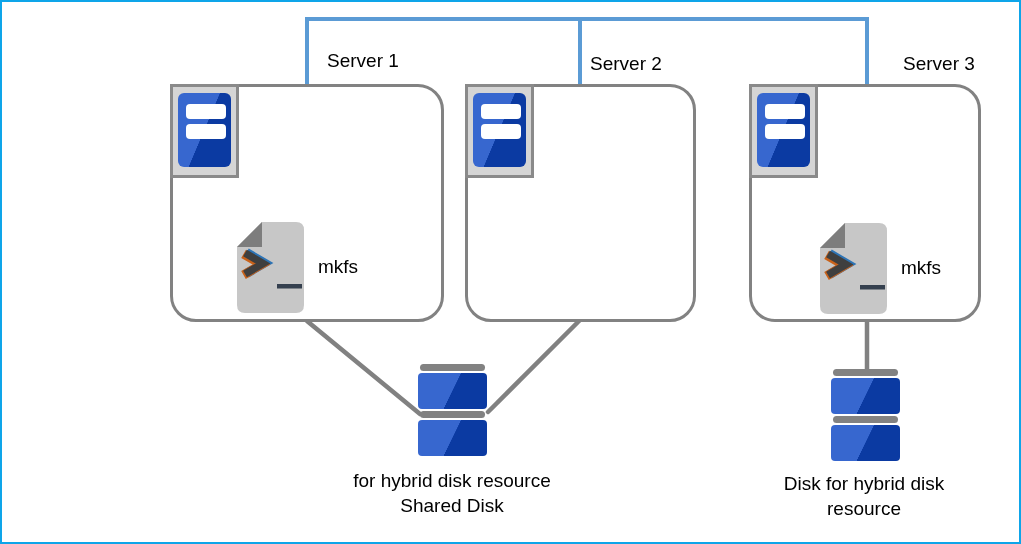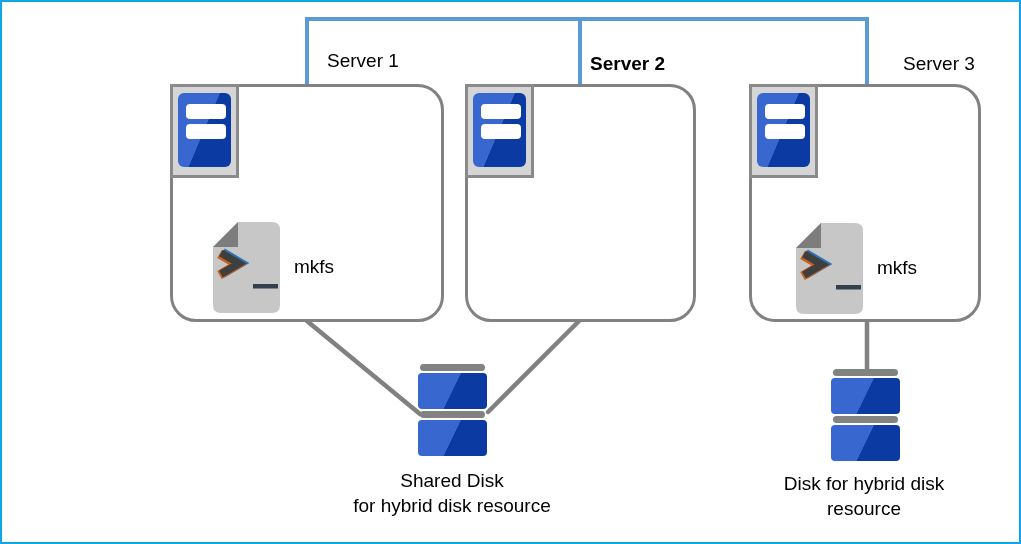--- a/index.html
+++ b/index.html
@@ -28,21 +28,21 @@
   #server-box-2{left:463px;width:231px;}
   #server-box-3{left:747px;width:232px;}
 
   .server-label{
     position:absolute;
     font-size:19px;
     line-height:22px;
     white-space:nowrap;
   }
   #server-label-1{left:325px;top:48px;}
-  #server-label-2{left:588px;top:51px;font-weight:bold;}
+  #server-label-2{left:588px;top:51px;}
   #server-label-3{left:875px;top:51px;margin-left:26px;}
 
   .server-icon-frame{
     position:absolute;
     width:69px;height:94px;
     background:#d5d5d5;
     border:3px solid #8a8a8a;
     box-sizing:border-box;
   }
   #server-icon-1{left:168px;top:82px;}
@@ -53,21 +53,21 @@
     background:linear-gradient(113deg,#3767cf 49.5%,#0b3aa2 50%);
     border-radius:6px;
   }
   .server-icon-bar{
     position:absolute;left:8px;width:40px;height:15px;
     background:#ffffff;border-radius:4px;
   }
   .server-icon-bar.b1{top:11px;}
   .server-icon-bar.b2{top:31px;}
 
-  .mkfs-group{position:absolute;}
+  .mkfs-group{position:absolute;margin-left:24px;}
   #mkfs-group-1{left:211px;top:220px;}
   #mkfs-group-3{left:794px;top:221px;}
   .mkfs-label{
     position:absolute;left:81px;top:34px;
     font-size:19px;line-height:22px;white-space:nowrap;
   }
 
   .disk{
     position:absolute;width:69px;
   }
@@ -163,21 +163,21 @@
   </div>
 
   <div class="disk" id="disk-single">
     <div class="disk-cap"></div>
     <div class="disk-body"></div>
     <div class="disk-cap"></div>
     <div class="disk-body"></div>
   </div>
 
   <div class="disk-caption" id="caption-shared">
+    <div>for hybrid disk resource</div>
     <div>Shared Disk</div>
-    <div>for hybrid disk resource</div>
   </div>
   <div class="disk-caption" id="caption-single">
     <div>Disk for hybrid disk</div>
     <div>resource</div>
   </div>
 
 </div>
 
 </body></html>

